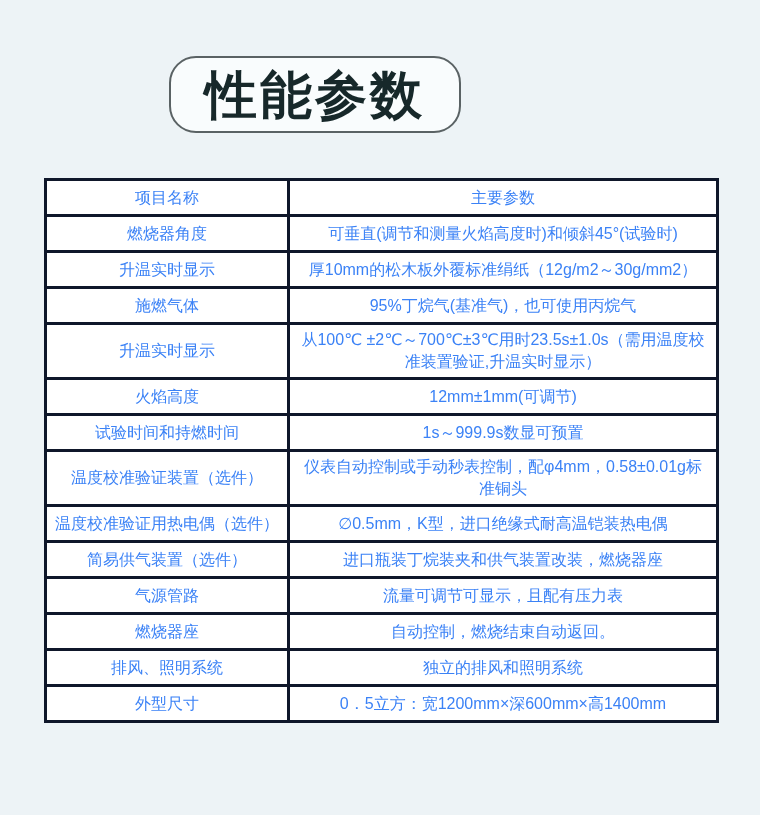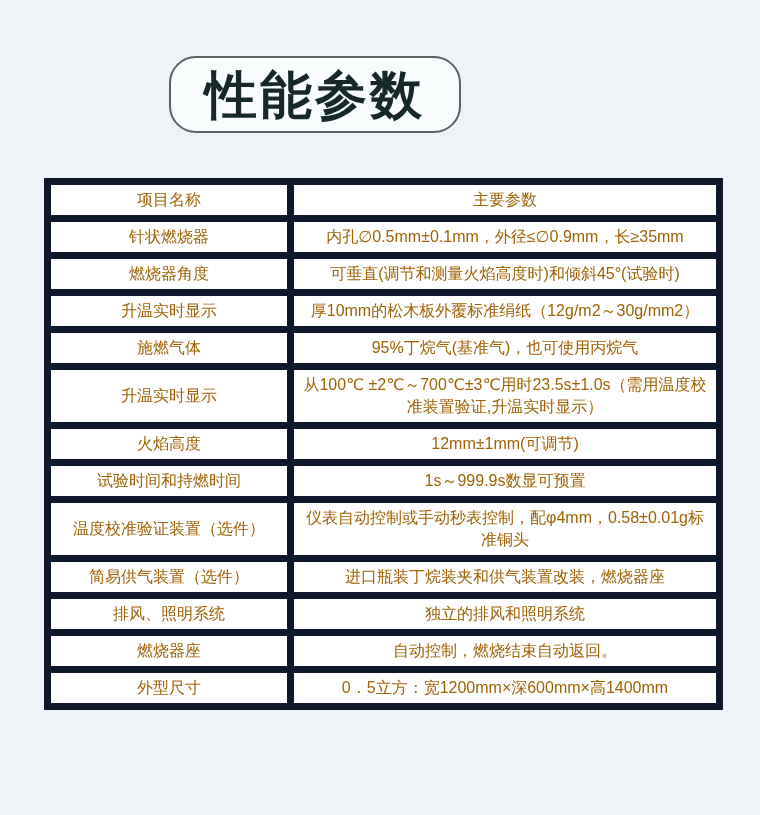--- a/index.html
+++ b/index.html
@@ -42,24 +42,24 @@
   .spec-table {
     position: absolute;
     top: 178px;
     left: 44px;
     width: 672px;
     border-collapse: collapse;
     background: #ffffff;
     table-layout: fixed;
   }
   .spec-table th, .spec-table td {
-    border: 7px solid #0f172a;
+    border: 3px solid #0f172a;
     font-size: 16px;
     font-weight: 400;
-    color: #a16207;
+    color: #3b82f6;
     text-align: center;
     vertical-align: middle;
     height: 36px;
     line-height: 22px;
     padding: 4px 8px;
   }
   .spec-table col.c-name  { width: 243px; }
   .spec-table col.c-value { width: 429px; }
 </style>
 </head>
@@ -76,24 +76,20 @@
       <col class="c-name">
       <col class="c-value">
     </colgroup>
     <thead>
       <tr>
         <th>项目名称</th>
         <th>主要参数</th>
       </tr>
     </thead>
     <tbody id="spec-table-body">
-    <tr>
-      <td>针状燃烧器</td>
-      <td>内孔∅0.5mm±0.1mm，外径≤∅0.9mm，长≥35mm</td>
-    </tr>
 
     <tr>
       <td>燃烧器角度</td>
       <td>可垂直(调节和测量火焰高度时)和倾斜45°(试验时)</td>
     </tr>
 
     <tr>
       <td>升温实时显示</td>
       <td>厚10mm的松木板外覆标准绢纸（12g/m2～30g/mm2）</td>
     </tr>
@@ -116,36 +112,44 @@
     <tr>
       <td>试验时间和持燃时间</td>
       <td>1s～999.9s数显可预置</td>
     </tr>
 
     <tr>
       <td>温度校准验证装置（选件）</td>
       <td>仪表自动控制或手动秒表控制，配φ4mm，0.58±0.01g标准铜头</td>
     </tr>
 
+    <tr>
+      <td>温度校准验证用热电偶（选件）</td>
+      <td>∅0.5mm，K型，进口绝缘式耐高温铠装热电偶</td>
+    </tr>
 
     <tr>
       <td>简易供气装置（选件）</td>
       <td>进口瓶装丁烷装夹和供气装置改装，燃烧器座</td>
     </tr>
 
 
-
     <tr>
-      <td>排风、照明系统</td>
-      <td>独立的排风和照明系统</td>
+      <td>气源管路</td>
+      <td>流量可调节可显示，且配有压力表</td>
     </tr>
 
     <tr>
       <td>燃烧器座</td>
       <td>自动控制，燃烧结束自动返回。</td>
+    </tr>
+
+    <tr>
+      <td>排风、照明系统</td>
+      <td>独立的排风和照明系统</td>
     </tr>
 
     <tr>
       <td>外型尺寸</td>
       <td>0．5立方：宽1200mm×深600mm×高1400mm</td>
     </tr>
   </tbody>
   </table>
 
 </div>

